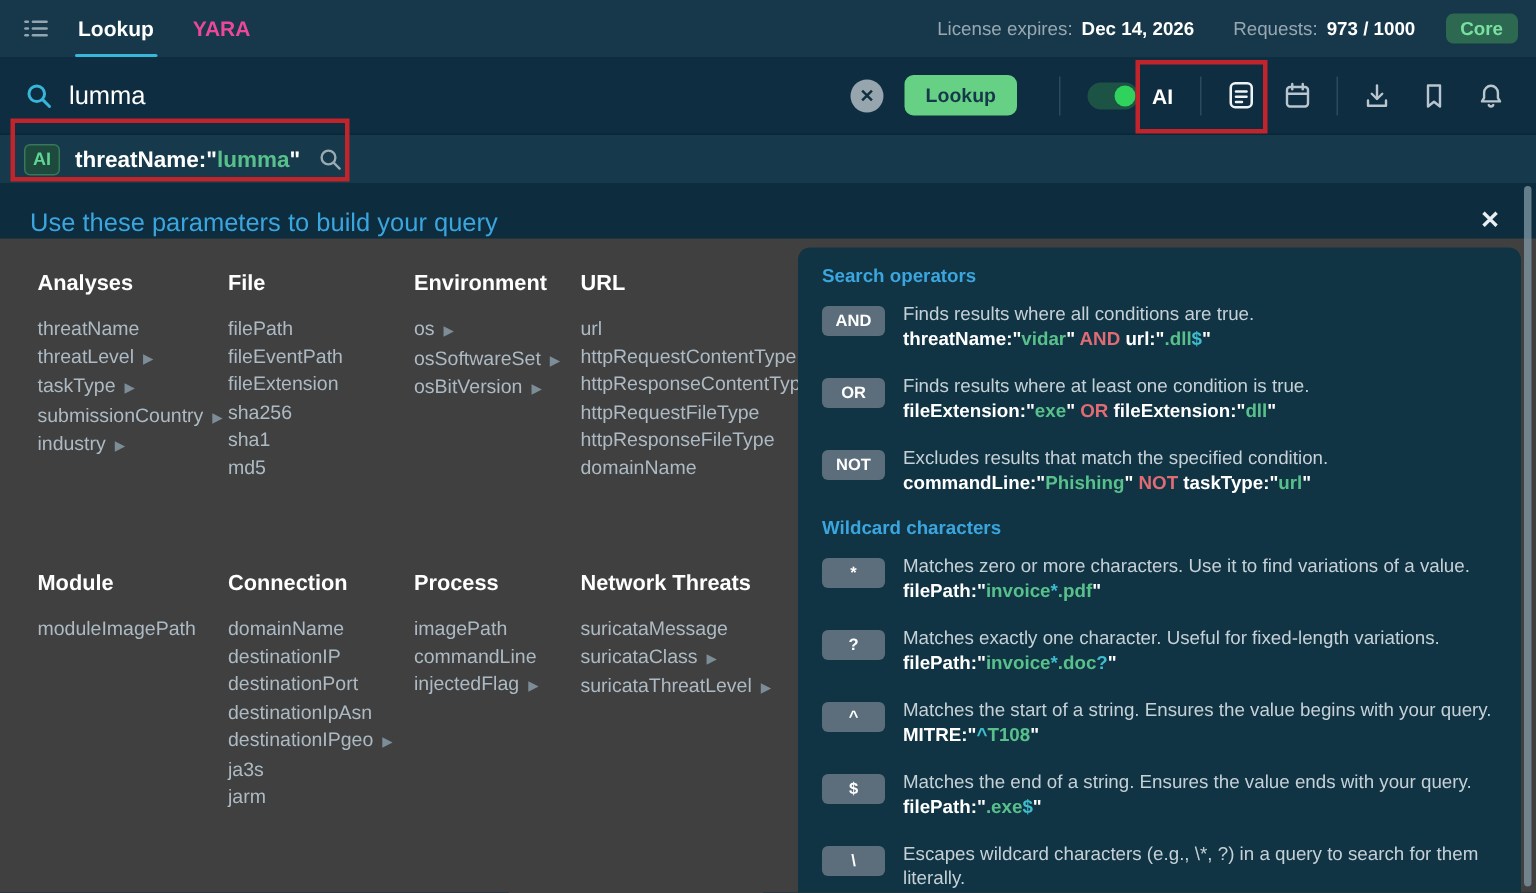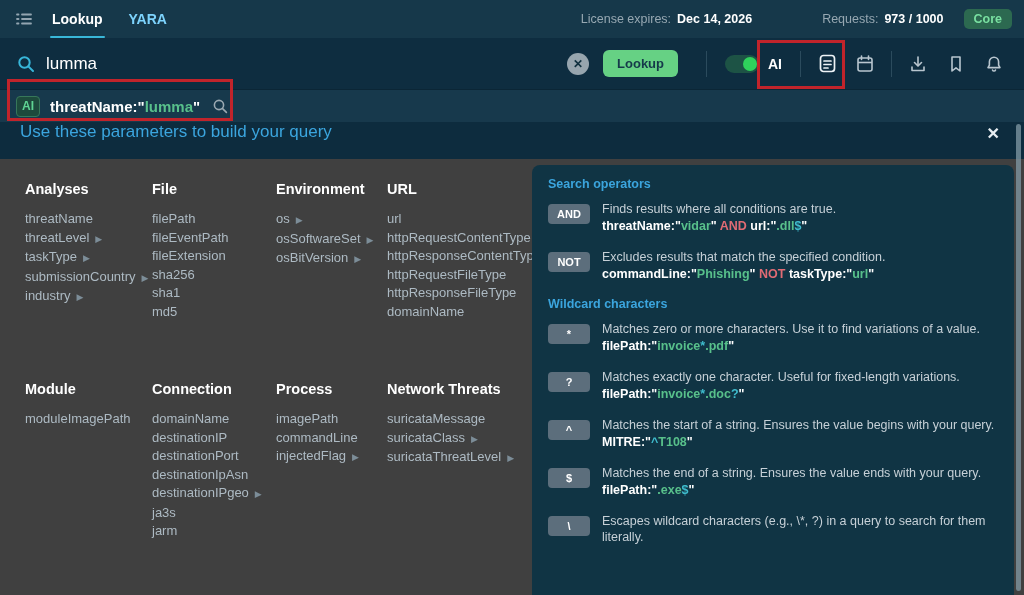--- a/index.html
+++ b/index.html
@@ -10,29 +10,29 @@
   }
   
   .topbar {
     height:38px; background:#16384a; display:flex; align-items:stretch;
     padding:0 12px 0 14px;
   }
   .menu-btn { display:flex; align-items:center; margin-right:16px; cursor:pointer; }
   .tabs { display:flex; gap:22px; }
   .tab {
     display:flex; align-items:center; font-size:14px; font-weight:700;
-    color:#7dd3fc; position:relative; cursor:pointer; padding:0 2px;
+    color:#ec4899; position:relative; cursor:pointer; padding:0 2px;
   }
   .tab.active { color:#ffffff; }
   .tab.active::after {
     content:""; position:absolute; left:0; right:0; bottom:0; height:2px;
     background:#39b7d8; border-radius:1px;
   }
   .topbar-right { margin-left:auto; display:flex; align-items:center; gap:6px; font-size:12.5px; }
-  .muted { color:#97a8b2;margin-left:44px; }
+  .muted { color:#97a8b2; }
   .strong { color:#ffffff; font-weight:700; }
   .gap { width:14px; }
   .plan-badge {
     margin-left:14px; background:#2c6950; color:#79e0a1; font-weight:700;
     padding:3px 10px; border-radius:5px; font-size:12.5px;
   }
   
   .search-row {
     height:52px; background:#0e2d40; display:flex; align-items:center;
     padding:0 16px; border-bottom:1px solid #0b2636;
@@ -74,22 +74,22 @@
     min-width:24px; height:21px; background:#1d4a3c; border:1px solid #37775a;
     border-radius:4px; color:#5fd493; font-size:12px; font-weight:700;
     display:flex; align-items:center; justify-content:center; margin-right:10px;
     padding:0 4px;
   }
   .suggest-text { font-size:15px; font-weight:700; color:#ffffff; }
   .suggest-text .val { color:#58c08b; }
   .suggest-mag { margin-left:12px; display:flex; align-items:center; }
   
   .panel-head {
-    height:37px; background:#0d2c3e; display:flex; align-items:flex-start;
-    padding:0 18px 0 20px;
+    height:37px; background:#0d2c3e; display:flex; align-items:flex-end;
+    padding:12px 18px 0 20px;
   }
   .panel-title { color:#3ba5de; font-size:17px; font-weight:400; }
   .close-x {
     margin-left:auto; color:#e8eef2; font-size:16px; font-weight:700;
     cursor:pointer; padding:2px 6px;
   }
   
   .content { position:relative; height:436px; background:#404040; }
   .params-left {
     position:absolute; left:25px; top:22px; width:505px;
@@ -309,20 +309,27 @@
     <div id="operators-section">
         <div class="sec-title">Search operators</div>
         <div class="rule-row">
           <div class="rule-badge">AND</div>
           <div class="rule-text">
             <div class="rule-desc">Finds results where all conditions are true.</div>
             <div class="rule-code"><span class="seg-plain">threatName:"</span><span class="seg-value">vidar</span><span class="seg-plain">" </span><span class="seg-op">AND</span><span class="seg-plain"> url:"</span><span class="seg-value">.dll</span><span class="seg-wild">$</span><span class="seg-plain">"</span></div>
           </div>
         </div>
         <div class="rule-row">
+          <div class="rule-badge">OR</div>
+          <div class="rule-text">
+            <div class="rule-desc">Finds results where at least one condition is true.</div>
+            <div class="rule-code"><span class="seg-plain">fileExtension:"</span><span class="seg-value">exe</span><span class="seg-plain">" </span><span class="seg-op">OR</span><span class="seg-plain"> fileExtension:"</span><span class="seg-value">dll</span><span class="seg-plain">"</span></div>
+          </div>
+        </div>
+        <div class="rule-row">
           <div class="rule-badge">NOT</div>
           <div class="rule-text">
             <div class="rule-desc">Excludes results that match the specified condition.</div>
             <div class="rule-code"><span class="seg-plain">commandLine:"</span><span class="seg-value">Phishing</span><span class="seg-plain">" </span><span class="seg-op">NOT</span><span class="seg-plain"> taskType:"</span><span class="seg-value">url</span><span class="seg-plain">"</span></div>
           </div>
         </div>
       </div>
     <div id="wildcards-section">
         <div class="sec-title second">Wildcard characters</div>
         <div class="rule-row">

